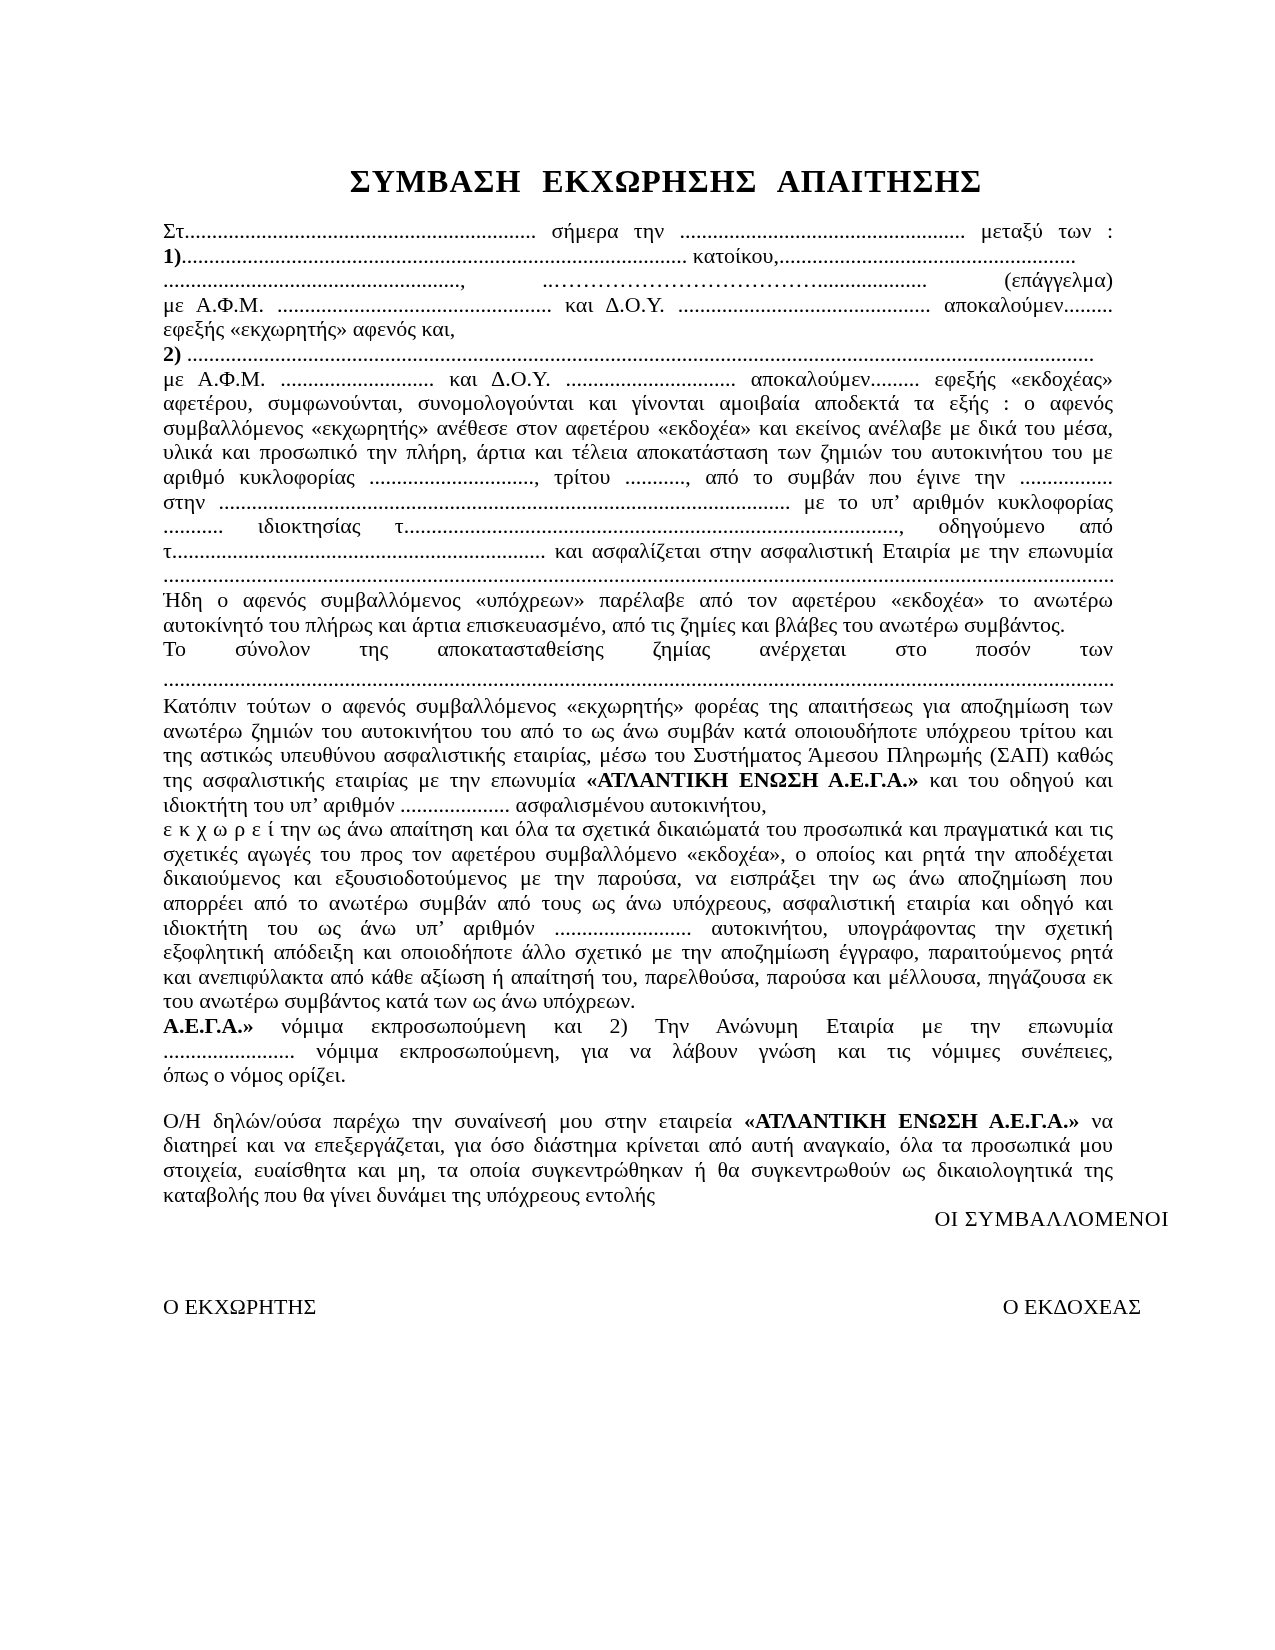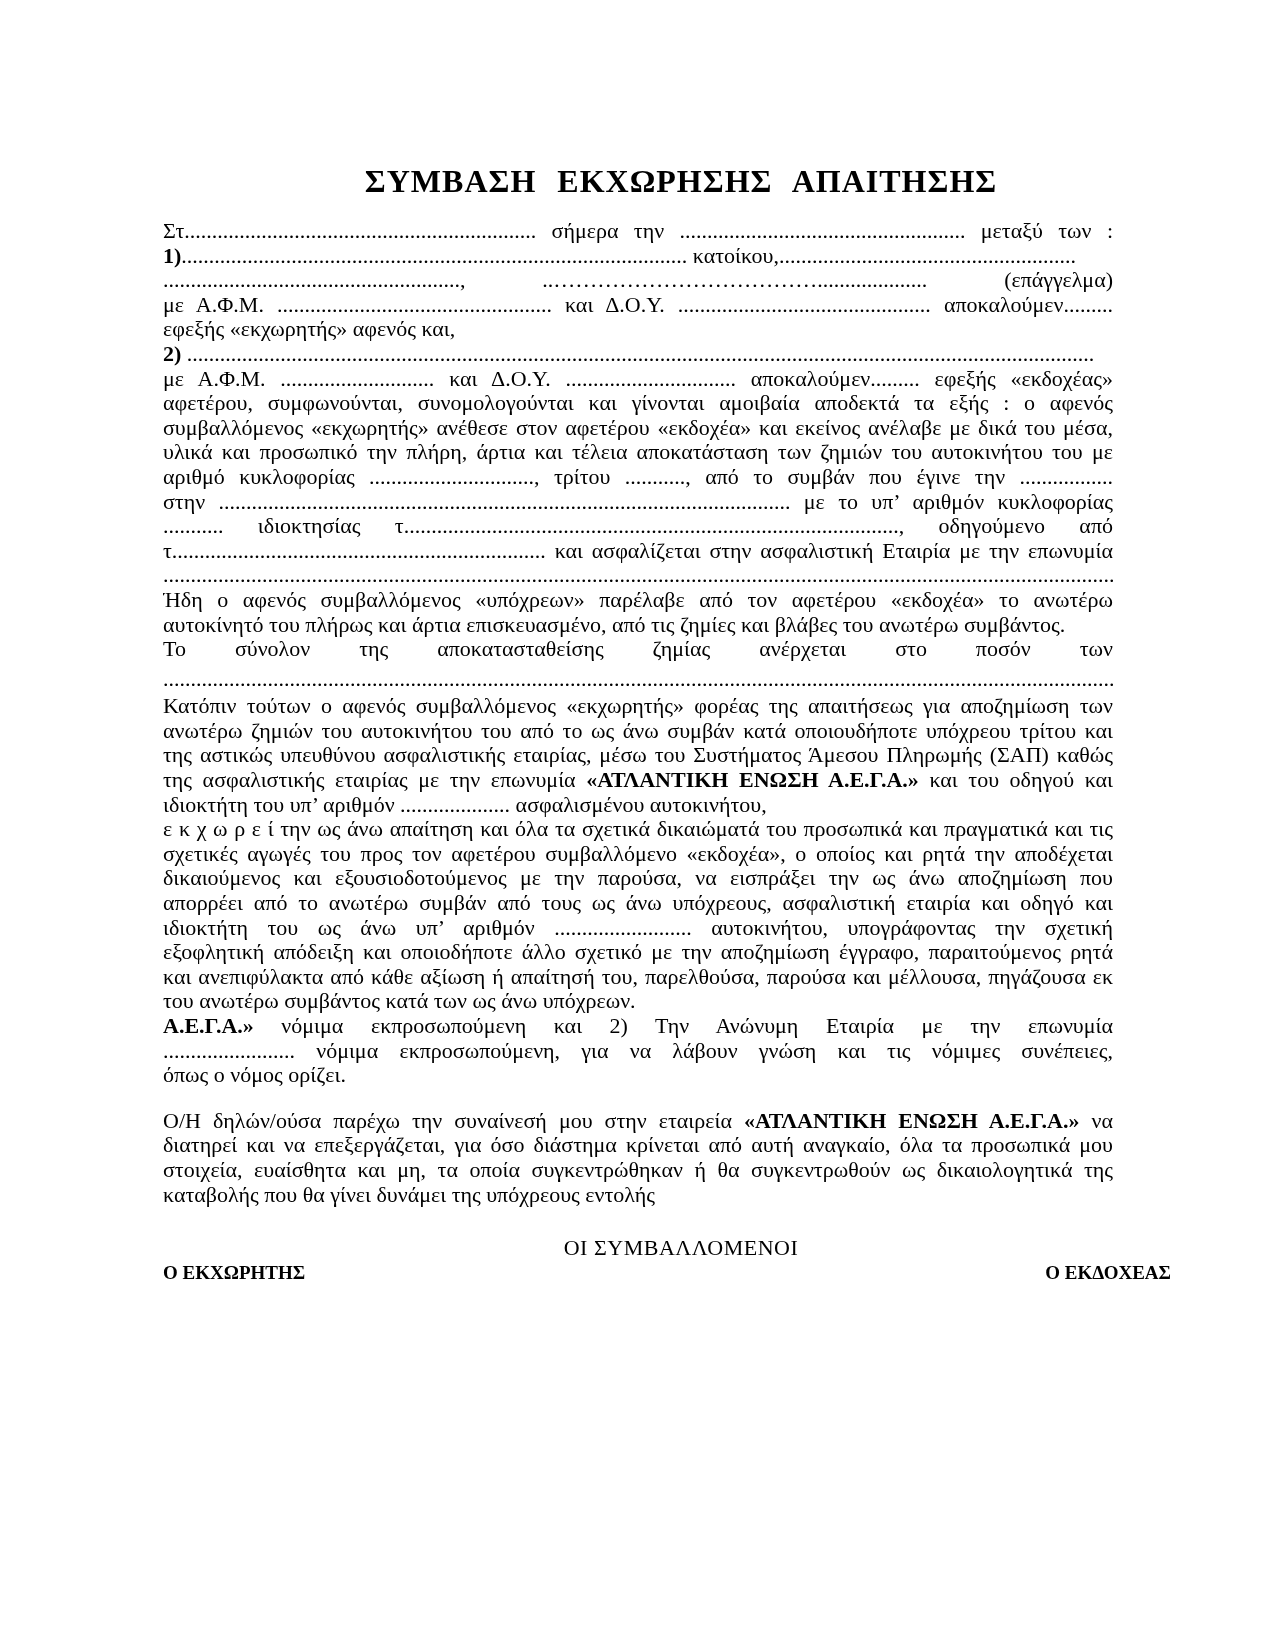--- a/index.html
+++ b/index.html
@@ -5,48 +5,48 @@
   html, body { margin: 0; padding: 0; }
   body {
     width: 1275px; height: 1650px;
     background: #ffffff; color: #000000;
     font-family: "Liberation Serif", "DejaVu Serif", serif;
     overflow: hidden;
   }
   .page {
     box-sizing: border-box;
     width: 1275px; height: 1650px;
-    padding: 163px 76px 0 163px;
+    padding: 163px 106px 0 163px;
     overflow: hidden;
   }
   .title {
     font-size: 32px; font-weight: bold;
     line-height: 36px; text-align: center;
     word-spacing: 12px; letter-spacing: 1px;
     margin: 0 0 20px 0;
     white-space: nowrap;
   }
   .doc-lines { width: 950px; }
   .line {
     font-size: 22px; line-height: 24.6px;
     text-align: justify; text-align-last: justify;
     overflow: hidden; white-space: nowrap;
   }
   .line.left { text-align: left; text-align-last: left; }
   .line.blank { height: 21px; }
   .line.gap { margin-top: 5px; margin-bottom: 3px; }
   .closing {
-    margin-top: 29px; text-align: center;
+    text-align: right;
     font-size: 22px; line-height: 24.6px;
     letter-spacing: 0.5px;
   }
   .sigs {
     display: flex; justify-content: space-between;
-    padding-right: 28px;
-    font-size: 19px; line-height: 24.6px; font-weight: bold;
+    margin-top: 63px; padding-right: 28px;
+    font-size: 22px; line-height: 24.6px;
   }
   b { font-weight: bold; }
 </style>
 </head>
 <body>
 
 <div class="page">
   <div class="title">ΣΥΜΒΑΣΗ ΕΚΧΩΡΗΣΗΣ ΑΠΑΙΤΗΣΗΣ</div>
   <div class="doc-lines">
       <div class="line">Στ................................................................ σήμερα την .................................................... μεταξύ των :</div>

